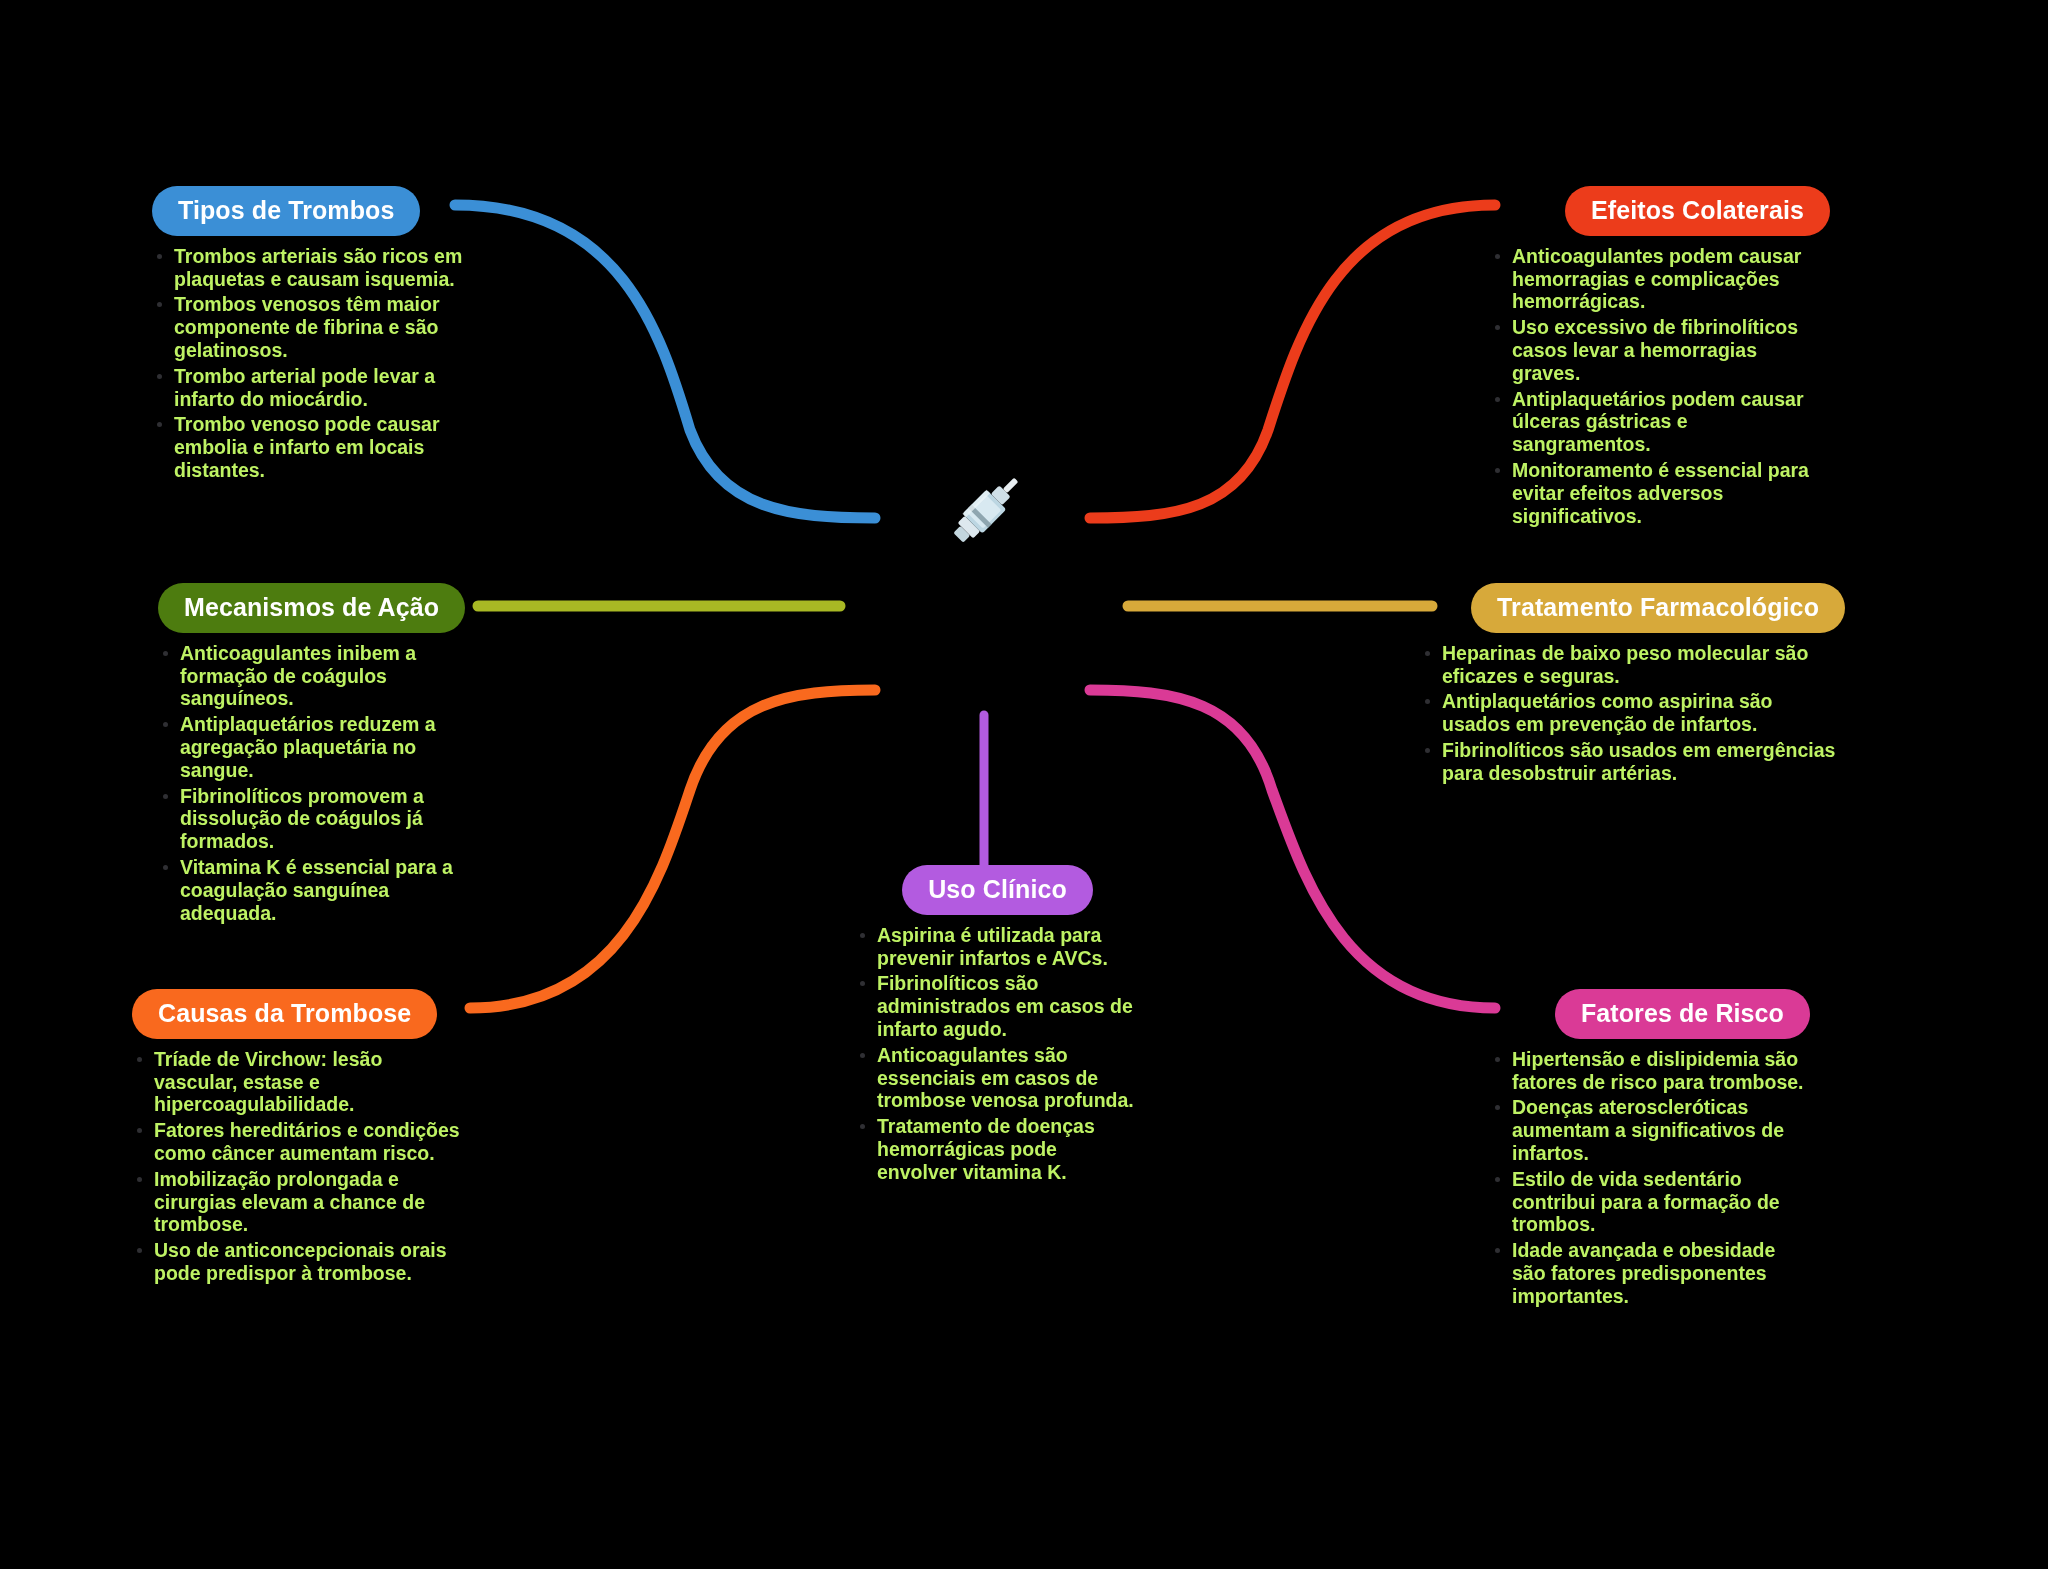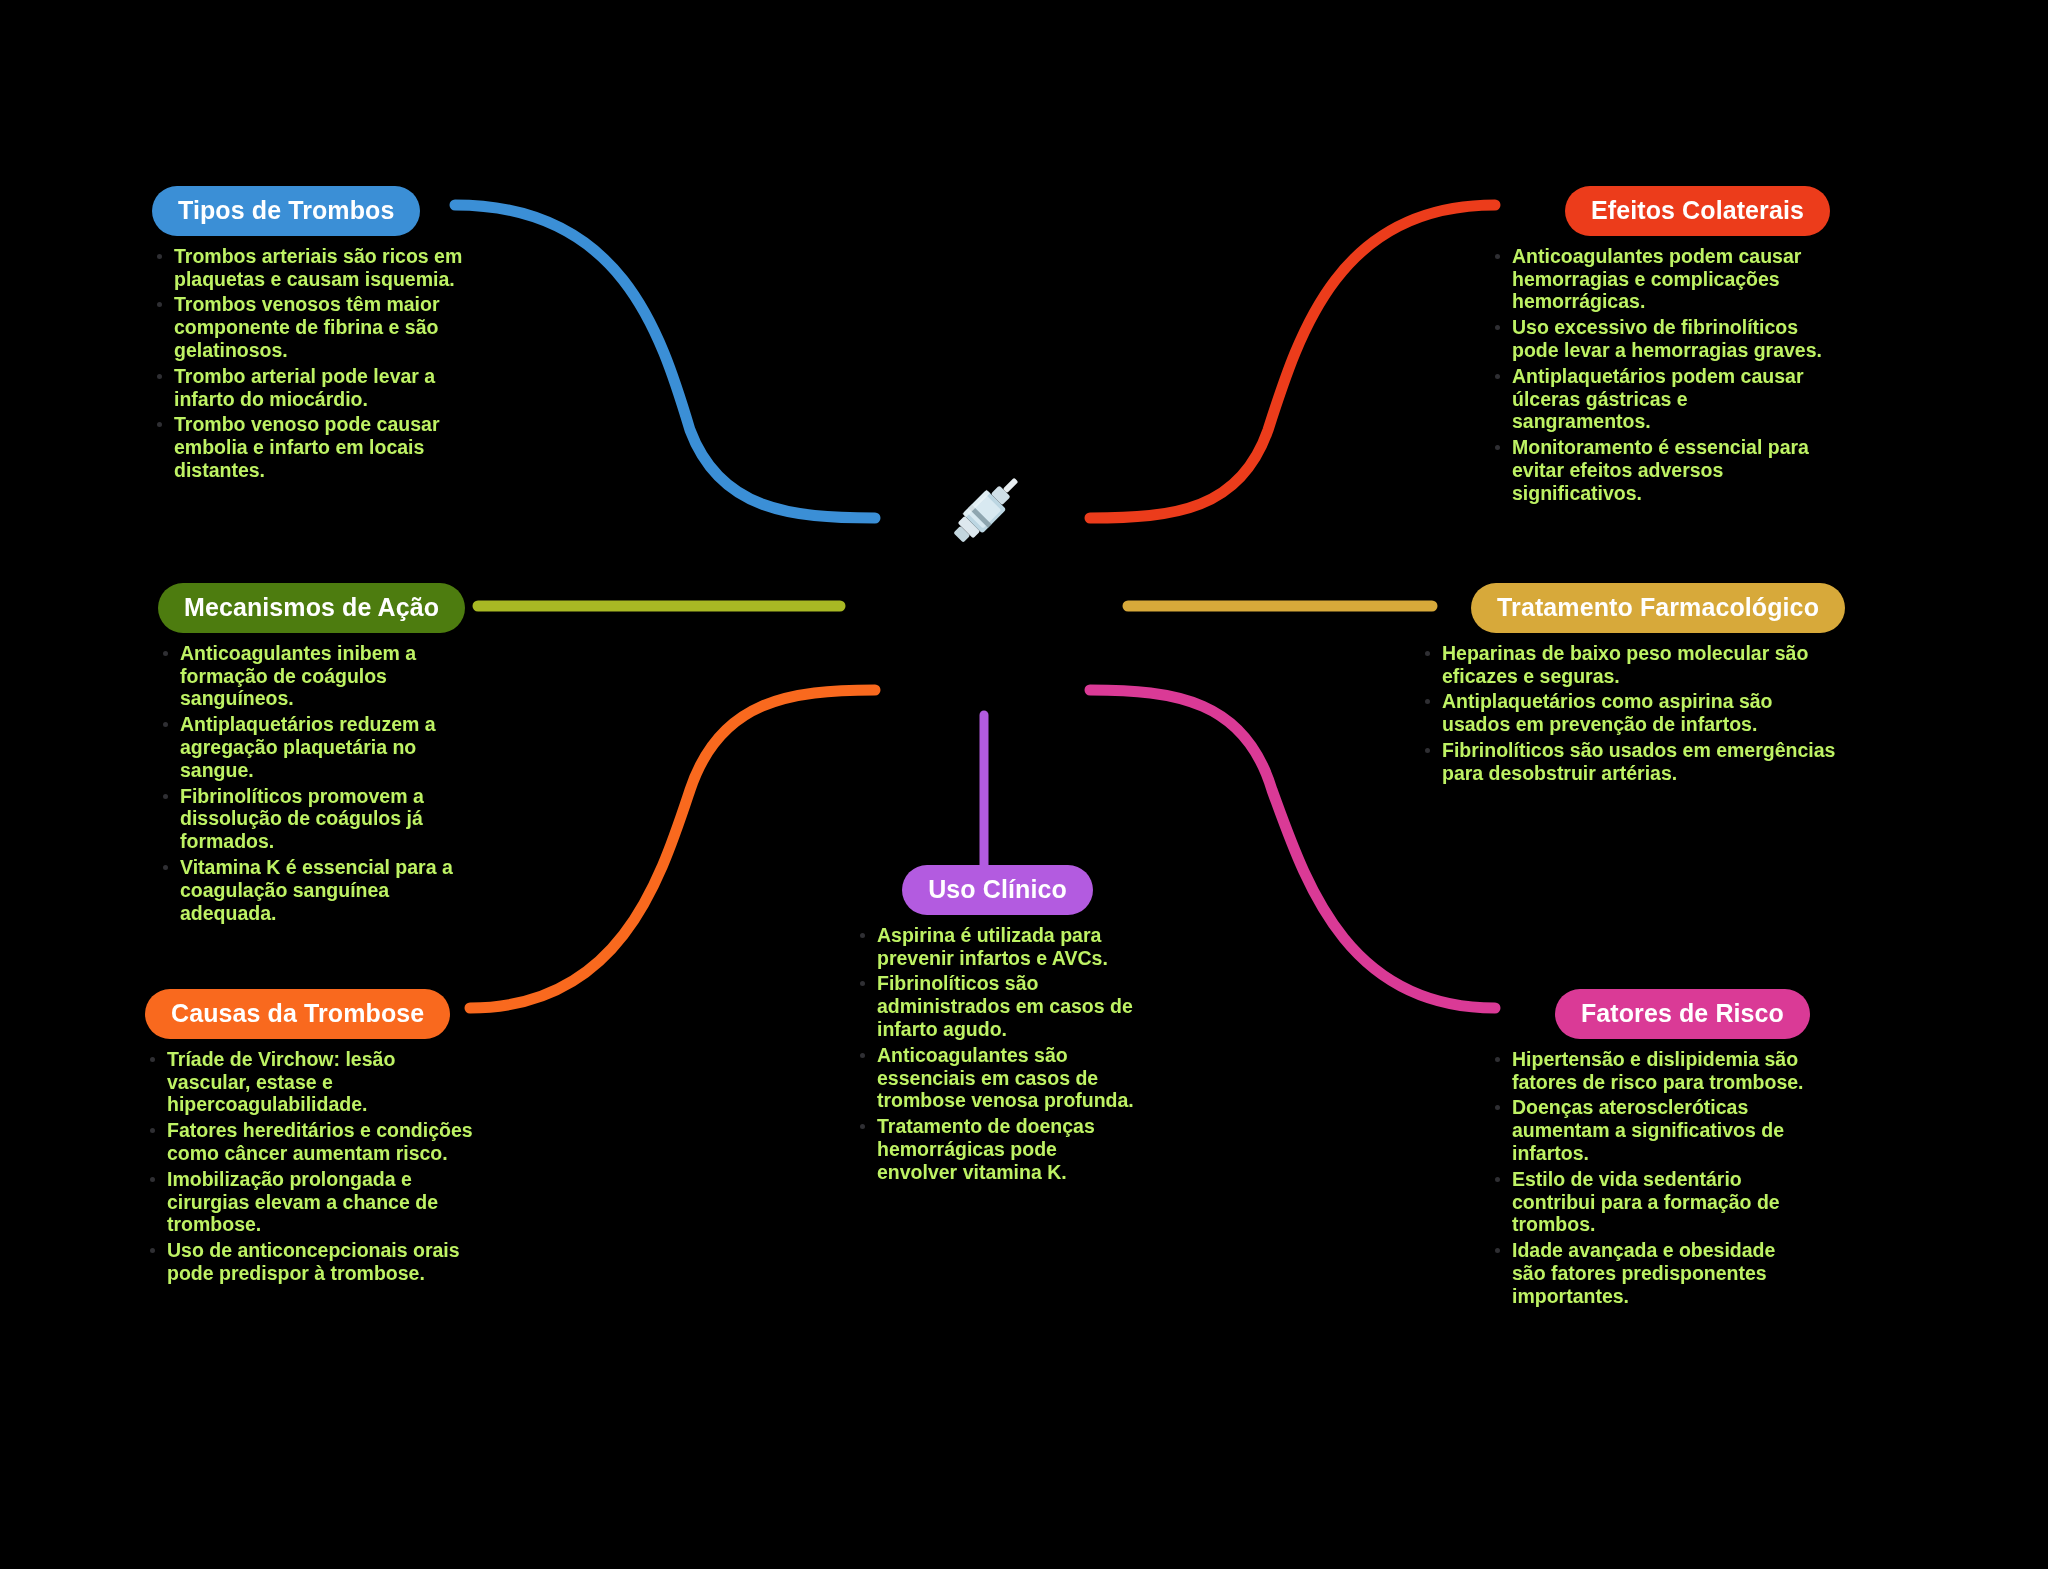--- a/index.html
+++ b/index.html
@@ -69,21 +69,21 @@
     height: 5px;
     border-radius: 50%;
     background: #2f2f33;
   }
 
   
   #b-tipos            { left: 152px;  top: 186px; }
   #b-efeitos          { left: 1490px; top: 186px;  width: 340px; }
   #b-mecanismos       { left: 158px;  top: 583px; }
   #b-tratamento       { left: 1420px; top: 583px;  width: 425px; }
-  #b-causas           { left: 145px;  top: 989px; }
+  #b-causas           { left: 132px;  top: 989px; }
   #b-fatores          { left: 1490px; top: 989px;  width: 320px; }
   #b-uso              { left: 855px;  top: 865px;  width: 285px; }
 
   #center-icon {
     position: absolute;
     left: 928px;
     top: 458px;
     width: 110px;
     height: 110px;
   }
@@ -134,21 +134,21 @@
       <li>Trombo venoso pode causar embolia e infarto em locais distantes.</li>
     </ul>
   </div>
 
   <div class="branch" id="b-efeitos">
     <div class="pill-row right">
       <span class="pill" style="background: rgb(236, 60, 27);">Efeitos Colaterais</span>
     </div>
     <ul class="bullets">
       <li>Anticoagulantes podem causar hemorragias e complicações hemorrágicas.</li>
-      <li>Uso excessivo de fibrinolíticos pode levar a hemorragias graves.</li>
+      <li>Uso excessivo de fibrinolíticos casos levar a hemorragias graves.</li>
       <li>Antiplaquetários podem causar úlceras gástricas e sangramentos.</li>
       <li>Monitoramento é essencial para evitar efeitos adversos significativos.</li>
     </ul>
   </div>
 
   <div class="branch" id="b-mecanismos">
     <div class="pill-row">
       <span class="pill" style="background: #4d7c0f;">Mecanismos de Ação</span>
     </div>
     <ul class="bullets">

